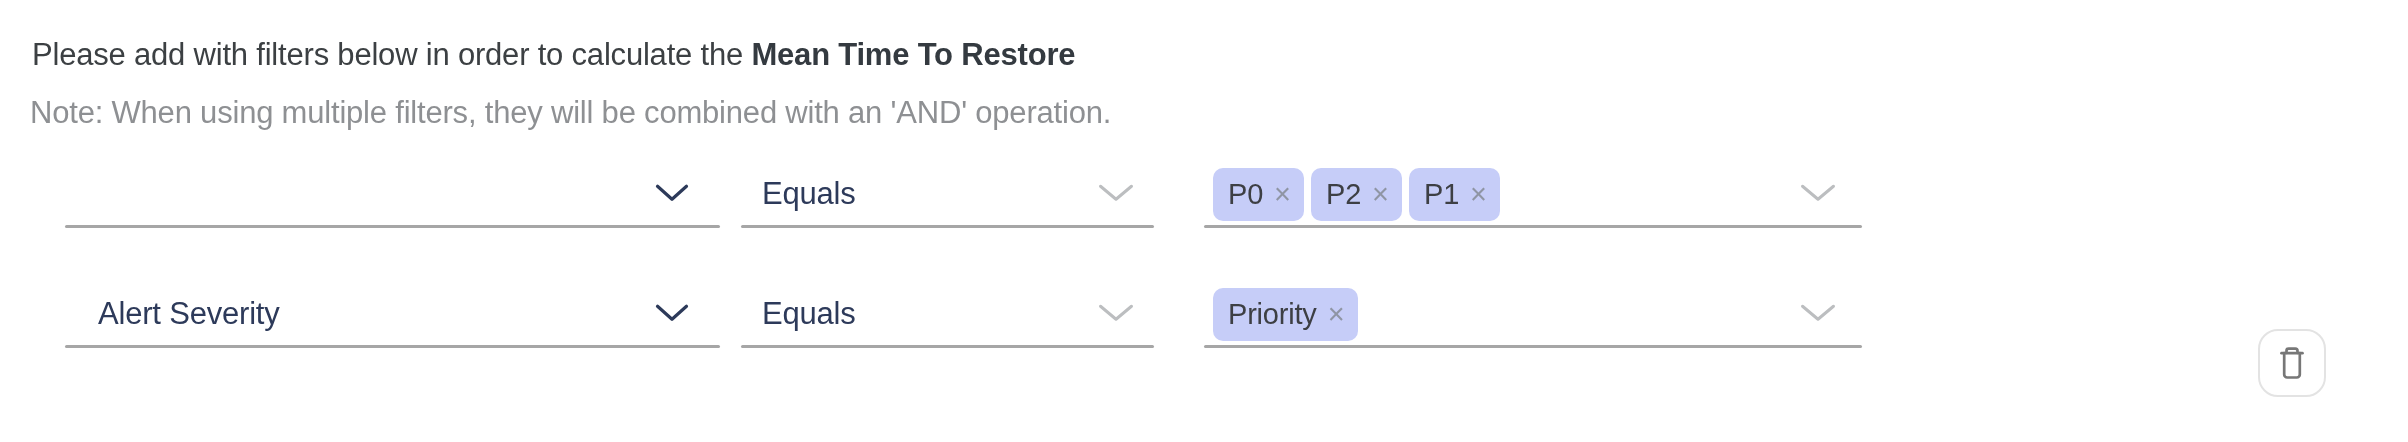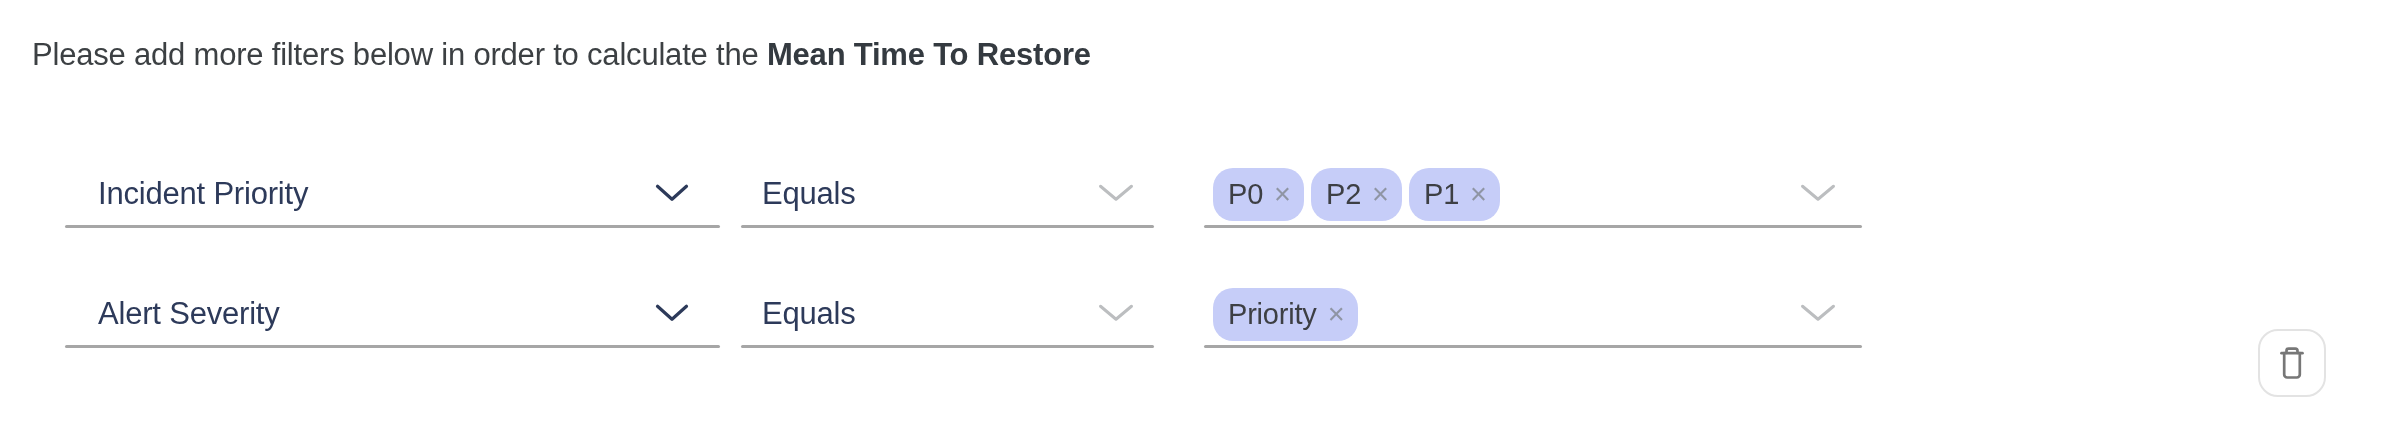--- a/index.html
+++ b/index.html
@@ -76,21 +76,21 @@
   .field-values { left: 1204px; width: 658px; }
   .field-values .chev { right: 26px; }
 
   .tags { display: flex; align-items: center; gap: 7px; padding-left: 9px; }
   .tag {
     display: inline-flex;
     align-items: center;
     height: 53px;
     padding: 0 13px 0 15px;
     background: #c6cdf8;
-    border-radius: 20px;
+    border-radius: 10px;
   }
   .tag-text {
     font-size: 29px;
     color: #3d3f44;
     letter-spacing: -0.2px;
   }
   .tag-x {
     margin-left: 11px;
     font-size: 29px;
     line-height: 1;
@@ -113,28 +113,28 @@
     cursor: pointer;
   }
   .row1-trash  { left: 2258px; top: 169px; }
 </style>
 </head>
 <body>
 
 <div class="canvas">
 
   <div class="header">
-    <span>Please add more filters below in order to calculate the </span><b>Mean Time To Restore</b>
+    <span>Please add with filters below in order to calculate the </span><b>Mean Time To Restore</b>
   </div>
 
+  <div class="note">Note: When using multiple filters, they will be combined with an 'AND' operation.</div>
 
   <div class="frow" style="top:160px;">
 
     <div class="field field-attr">
-      <span class="flabel">Incident Priority</span>
       <svg class="chev" width="34" height="19" viewBox="0 0 34 19">
         <polyline points="2.5,2.5 17,15.5 31.5,2.5" fill="none" stroke="#2d3a5a" stroke-width="3.2" stroke-linecap="round" stroke-linejoin="round"></polyline>
       </svg>
       <div class="uline"></div>
     </div>
 
     <div class="field field-op">
       <span class="flabel">Equals</span>
       <svg class="chev" width="36" height="19" viewBox="0 0 36 19">
         <polyline points="2.5,2.5 18,15.5 33.5,2.5" fill="none" stroke="#bcbec0" stroke-width="3" stroke-linecap="round" stroke-linejoin="round"></polyline>

